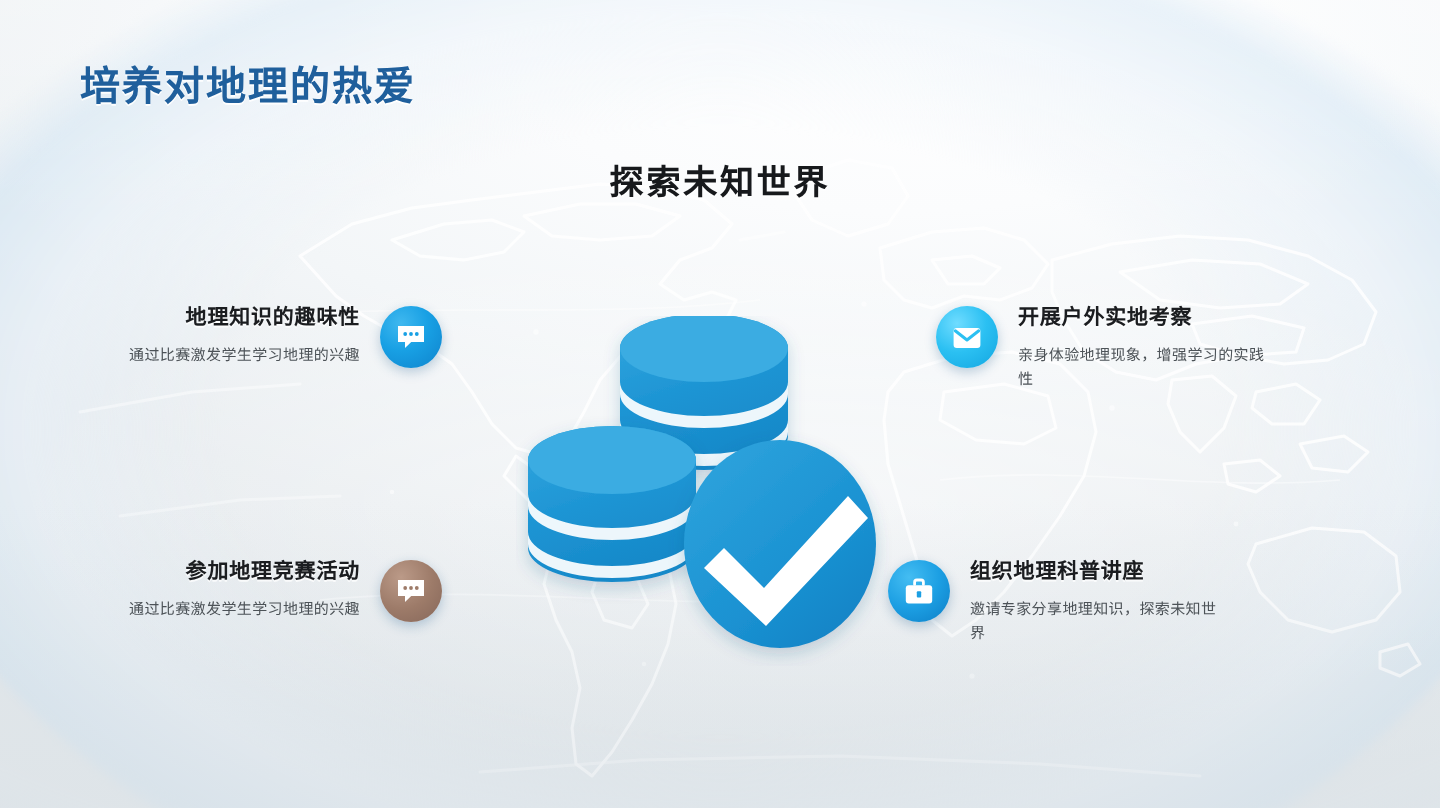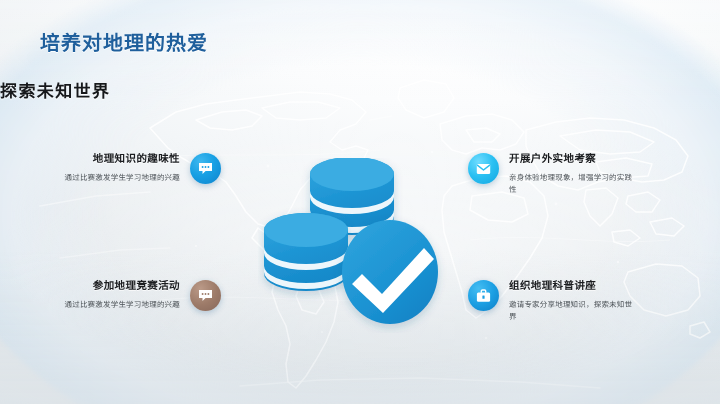--- a/index.html
+++ b/index.html
@@ -6,21 +6,21 @@
   html, body {
     margin: 0;
     padding: 0;
     background: #ffffff;
   }
   .slide {
     position: relative;
     width: 720px;
     height: 404px;
     overflow: hidden;
-    font-family: Liberation Serif, serif;
+    font-family: Liberation Sans, sans-serif;
     background: #c4b5fd;
   }
 
   
   .bg-base {
     position: absolute;
     inset: 0;
     background:
       radial-gradient(118% 92% at 62% 6%, #ffffff 0%, #fbfcfd 22%, #f3f6f8 44%, #e9edf0 68%, #e2e7ea 100%);
   }
@@ -86,21 +86,21 @@
     color: #1f5f9c;
     text-shadow: 0 1px 0 rgba(255,255,255,0.9);
     white-space: nowrap;
   }
 
   .center-heading {
     position: absolute;
     left: 0;
     right: 0;
     top: 77px;
-    text-align: left;
+    text-align: center;
     font-size: 17px;
     font-weight: 700;
     letter-spacing: 1.4px;
     color: #17191c;
     text-shadow: 0 1px 1px rgba(255,255,255,0.85);
   }
 
   
   .feature {
     position: absolute;
@@ -325,21 +325,21 @@
         <rect x="0.8" y="1" width="13.4" height="10" rx="1.6" fill="#ffffff"></rect>
         <path d="M1.6 2.4 L7.5 7 L13.4 2.4" fill="none" stroke="#2bc0f2" stroke-width="1.5" stroke-linecap="round" stroke-linejoin="round"></path>
       </svg>
     </div>
     <div class="f-text">
       <div class="f-title">开展户外实地考察</div>
       <div class="f-desc">亲身体验地理现象，增强学习的实践性</div>
     </div>
   </div>
 
-  <div class="feature right" style="left:468px; top:280px;justify-content:space-between;">
+  <div class="feature right" style="left:444px; top:280px;justify-content:space-between;">
     <div class="f-icon ic-blue2">
       <svg width="15" height="14" viewBox="0 0 15 14" aria-hidden="true">
         <path d="M5.3 3.2 v-1.1 a1.1 1.1 0 0 1 1.1 -1.1 h2.2 a1.1 1.1 0 0 1 1.1 1.1 v1.1" fill="none" stroke="#ffffff" stroke-width="1.4" stroke-linecap="round"></path>
         <rect x="0.9" y="3.6" width="13.2" height="9.2" rx="1.5" fill="#ffffff"></rect>
         <rect x="6.4" y="6.6" width="2.2" height="3.2" rx="0.5" fill="#1c9fe3"></rect>
       </svg>
     </div>
     <div class="f-text">
       <div class="f-title">组织地理科普讲座</div>
       <div class="f-desc">邀请专家分享地理知识，探索未知世界</div>

